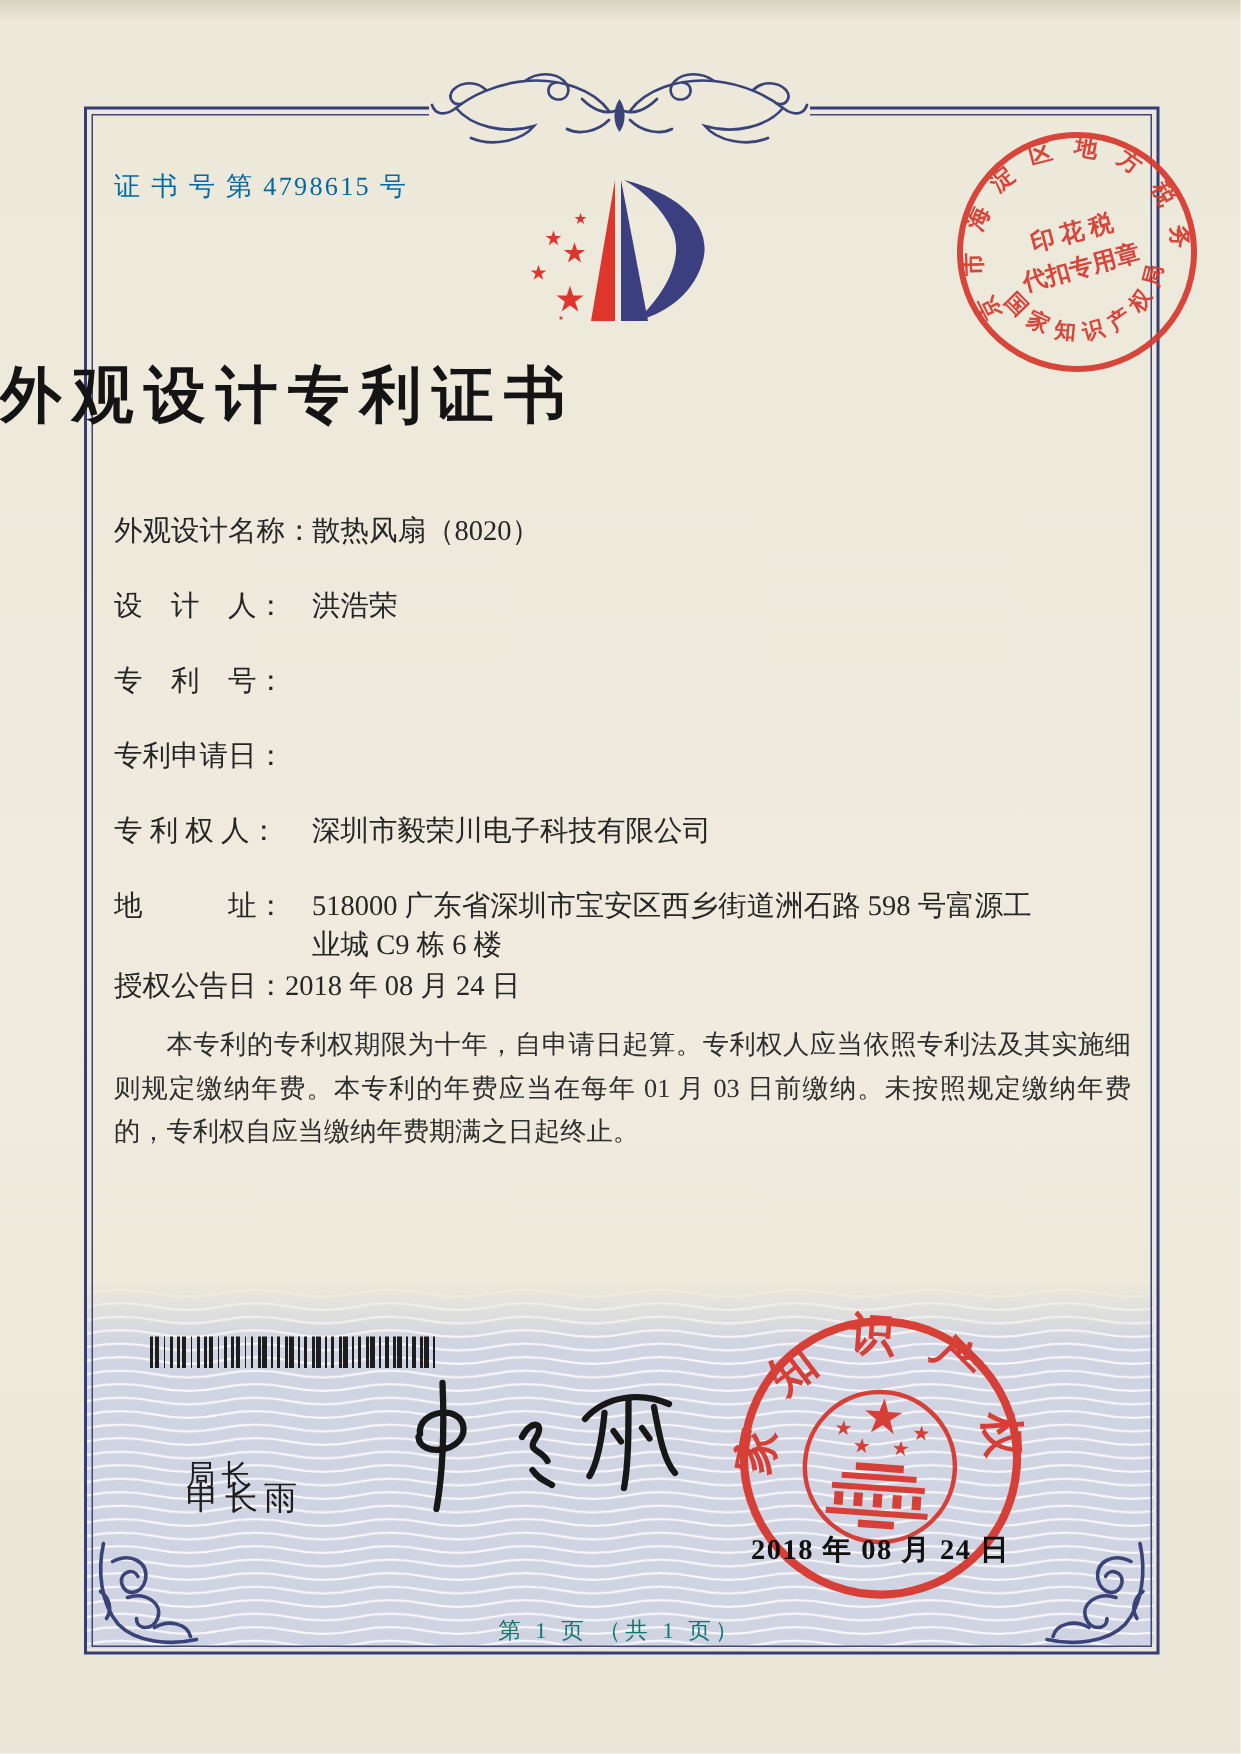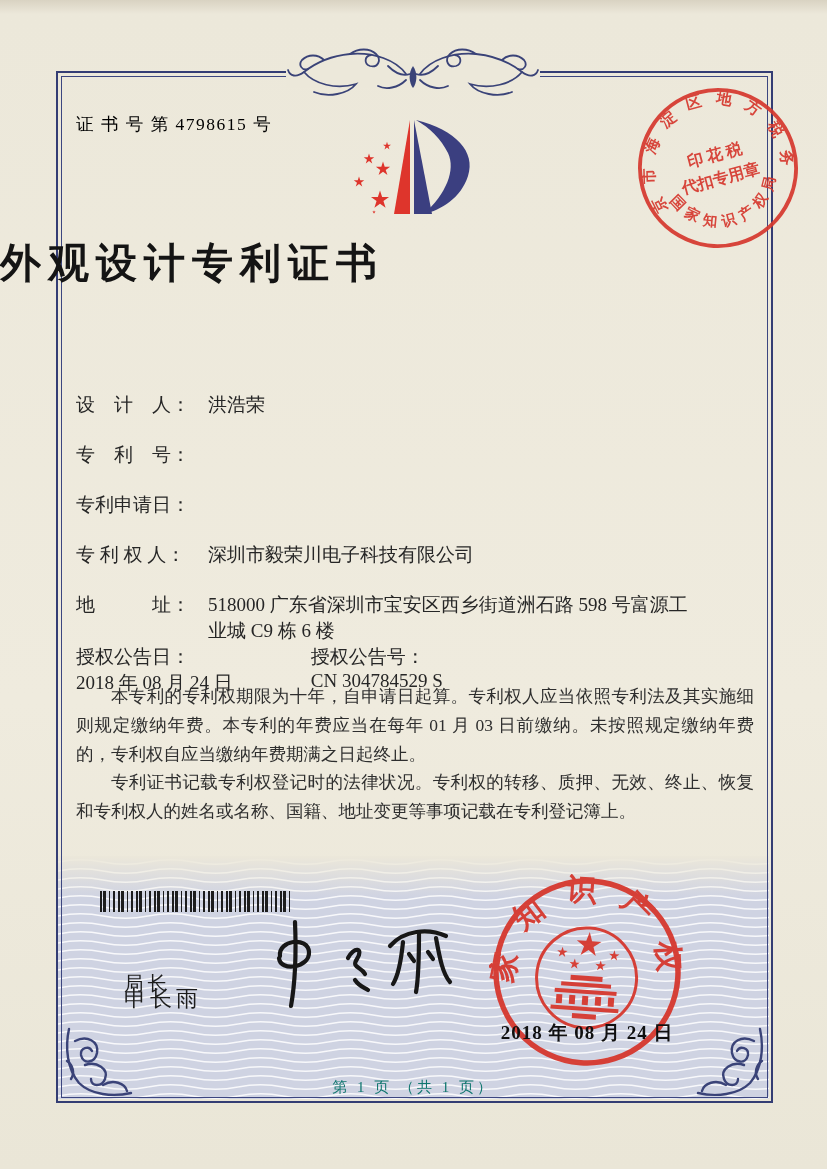--- a/index.html
+++ b/index.html
@@ -3,30 +3,30 @@
 <meta charset="utf-8">
 <style>
   html,body{margin:0;padding:0;}
   body{width:827px;height:1169px;position:relative;overflow:hidden;
        background:linear-gradient(180deg,#d9d3c2 0,#ece8da 14px,#efebde 60%,#eae6d7 100%);
        font-family:"Liberation Serif","DejaVu Serif",serif;color:#262626;}
   .paper{position:absolute;inset:0;}
   .frame{position:absolute;left:56px;top:71px;width:713px;height:1028px;
          border:2px solid #343d74;}
   .frame-inner{position:absolute;inset:3px;border:1px solid #3c4680;}
-  .cert-no{position:absolute;left:76px;top:112px;font-size:17.5px;letter-spacing:1.5px;color:#000000;}
+  .cert-no{position:absolute;left:76px;top:112px;font-size:17.5px;letter-spacing:1.5px;color:#0369a1;}
   .title{position:absolute;left:0;right:0;top:236px;text-align:left;font-size:41px;
          font-weight:700;letter-spacing:7px;color:#141414;}
   .logo{position:absolute;left:338px;top:106px;}
   .seal-top{position:absolute;left:634px;top:84px;opacity:.92;}
   .field-row{position:absolute;left:76px;display:flex;font-size:19px;line-height:26px;}
   .flabel{width:132px;flex:0 0 132px;white-space:nowrap;}
   .fvalue{white-space:pre-line;max-width:545px;}
   .grant-row{position:absolute;left:76px;top:644px;width:678px;display:flex;font-size:19px;}
-  .grant-cell{display:flex;white-space:nowrap;flex-direction:column;}
+  .grant-cell{display:flex;white-space:nowrap;}
   .grant-cell.right{margin-left:78px;}
   .paras{position:absolute;left:76px;top:682px;width:678px;}
   .paras p{margin:0;font-size:17.5px;line-height:28.8px;text-indent:2em;text-align:justify;color:#2e2e2e;}
   .band{position:absolute;left:58px;top:856px;width:711px;height:243px;}
   .band .fade{position:absolute;left:0;top:0;width:100%;height:42px;
               background:linear-gradient(180deg,#ece8da 0,rgba(236,232,218,0) 100%);}
   .barcode{position:absolute;left:100px;top:891px;width:190px;height:21px;
     background:repeating-linear-gradient(90deg,#1d1d1d 0 2px,rgba(0,0,0,0) 2px 3px,
       #1d1d1d 3px 6px,rgba(0,0,0,0) 6px 9px,#1d1d1d 9px 10px,rgba(0,0,0,0) 10px 13px,
       #1d1d1d 13px 15px,rgba(0,0,0,0) 15px 18px);}
@@ -113,20 +113,24 @@
       <text font-size="14.5" font-weight="700" letter-spacing="6" font-family="'Liberation Serif',serif">
         <textPath href="#arcB" startOffset="50%" text-anchor="middle">国家知识产权局</textPath>
       </text>
       <text x="0" y="-8" text-anchor="middle" font-size="16" font-weight="700">印 花 税</text>
       <text x="0" y="16" text-anchor="middle" font-size="16" font-weight="700">代扣专用章</text>
     </g>
   </svg>
 
   <div class="title">外观设计专利证书</div>
 
+  <div class="field-row" style="top:342px">
+    <span class="flabel">外观设计名称：</span>
+    <span class="fvalue">散热风扇（8020）</span>
+  </div>
   <div class="field-row" style="top:392px">
     <span class="flabel">设　计　人：</span>
     <span class="fvalue">洪浩荣</span>
   </div>
   <div class="field-row" style="top:442px">
     <span class="flabel">专　利　号：</span>
   </div>
   <div class="field-row" style="top:492px">
     <span class="flabel">专利申请日：</span>
   </div>
@@ -138,29 +142,24 @@
     <span class="flabel">地　　　址：</span>
     <span class="fvalue">518000 广东省深圳市宝安区西乡街道洲石路 598 号富源工
 业城 C9 栋 6 楼</span>
   </div>
 
   <div class="grant-row">
     <div class="grant-cell">
       <span>授权公告日：</span>
       <span>2018 年 08 月 24 日</span>
     </div>
-    <div class="grant-cell right">
-      <span>授权公告号：</span>
-      <span>CN 304784529 S</span>
-    </div>
   </div>
 
   <div class="paras">
     <p>本专利的专利权期限为十年，自申请日起算。专利权人应当依照专利法及其实施细则规定缴纳年费。本专利的年费应当在每年 01 月 03 日前缴纳。未按照规定缴纳年费的，专利权自应当缴纳年费期满之日起终止。</p>
-    <p>专利证书记载专利权登记时的法律状况。专利权的转移、质押、无效、终止、恢复和专利权人的姓名或名称、国籍、地址变更等事项记载在专利登记簿上。</p>
   </div>
 
   <div class="barcode"></div>
 
   <div class="director-title">局长</div>
   <div class="director-name">申长雨</div>
 
   <svg class="signature" width="210" height="100" viewBox="0 0 210 100">
     <g fill="none" stroke="#171717" stroke-width="4.2" stroke-linecap="round" stroke-linejoin="round">
       <path d="M30,40 C28,24 58,20 59,36 C60,52 30,56 29,42"></path>

